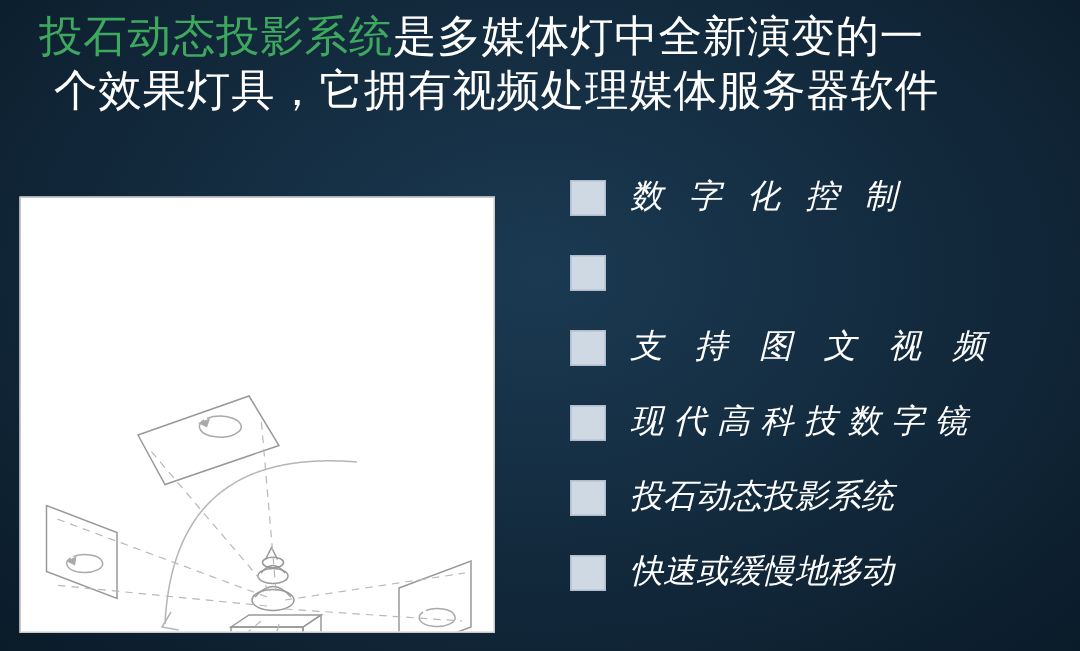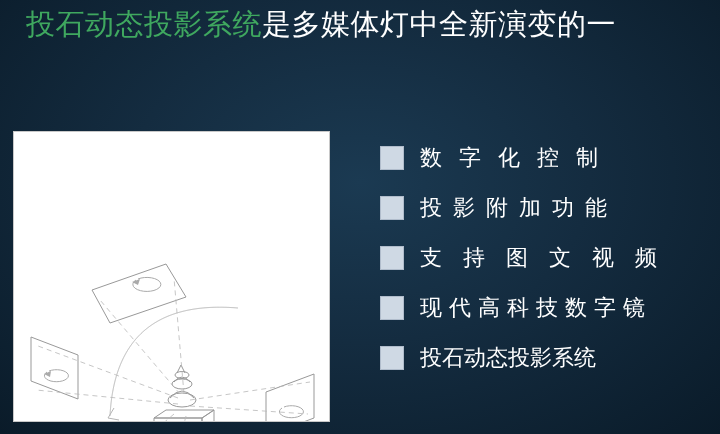--- a/index.html
+++ b/index.html
@@ -54,22 +54,23 @@
     display: block;
   }
   .bullets {
     position: absolute;
     left: 380px;
     top: 120px;
     width: 330px;
   }
   .bullet-row {
     display: flex;
-    align-items: flex-end;
+    align-items: flex-start;
     height: 50px;
+    font-style: italic;
   }
   .bullet-mark {
     width: 22px;
     height: 22px;
     background: #cfd9e4;
     border: 1px solid #b0bccb;
     flex: 0 0 auto;
     margin-right: 16px;
   }
   .bullet-text {
@@ -83,20 +84,21 @@
   .sp-3 { letter-spacing: 7px; }
   .sp-0 { letter-spacing: 0px; }
 </style>
 </head>
 <body>
 
 <div class="slide">
 
   <div class="headline">
     <span class="hl-accent">投石动态投影系统</span><span>是多媒体灯中全新演变的一</span>
+    <span class="line2">个效果灯具，它拥有视频处理媒体服务器软件</span>
   </div>
 
   <div class="figure">
     <svg width="315" height="289" viewBox="0 0 315 289" xmlns="http://www.w3.org/2000/svg">
       <g fill="none" stroke="#999999" stroke-width="1">
 
         <polygon points="78,158 152,132 172,165 96,191"></polygon>
         <path d="M122,148 a14,7 0 1,0 2,-1" stroke="#aaaaaa"></path>
         <path d="M118,150 l8,-3 l-2,6 z" fill="#aaaaaa" stroke="none"></path>
 
@@ -141,34 +143,37 @@
 
   <div class="bullets">
 
     <div class="bullet-row">
       <span class="bullet-mark"></span>
       <span class="bullet-text sp-1">数 字 化 控 制</span>
     </div>
 
     <div class="bullet-row">
       <span class="bullet-mark"></span>
-      <span class="bullet-text sp-2">投 影 附 加 功 能</span>
     </div>
 
     <div class="bullet-row">
       <span class="bullet-mark"></span>
       <span class="bullet-text sp-3">支 持 图 文 视 频</span>
     </div>
 
     <div class="bullet-row">
       <span class="bullet-mark"></span>
       <span class="bullet-text sp-0">现 代 高 科 技 数 字 镜</span>
     </div>
 
     <div class="bullet-row">
       <span class="bullet-mark"></span>
       <span class="bullet-text sp-0">投石动态投影系统</span>
     </div>
 
+    <div class="bullet-row">
+      <span class="bullet-mark"></span>
+      <span class="bullet-text sp-0">快速或缓慢地移动</span>
+    </div>
 
   </div>
 
 </div>
 
 </body></html>

